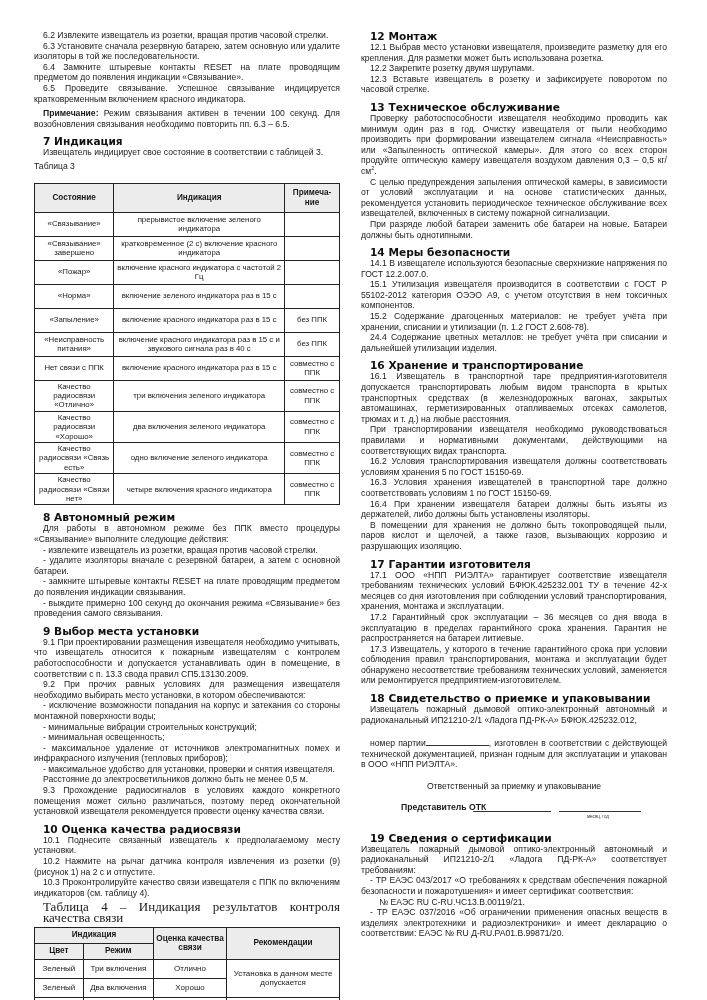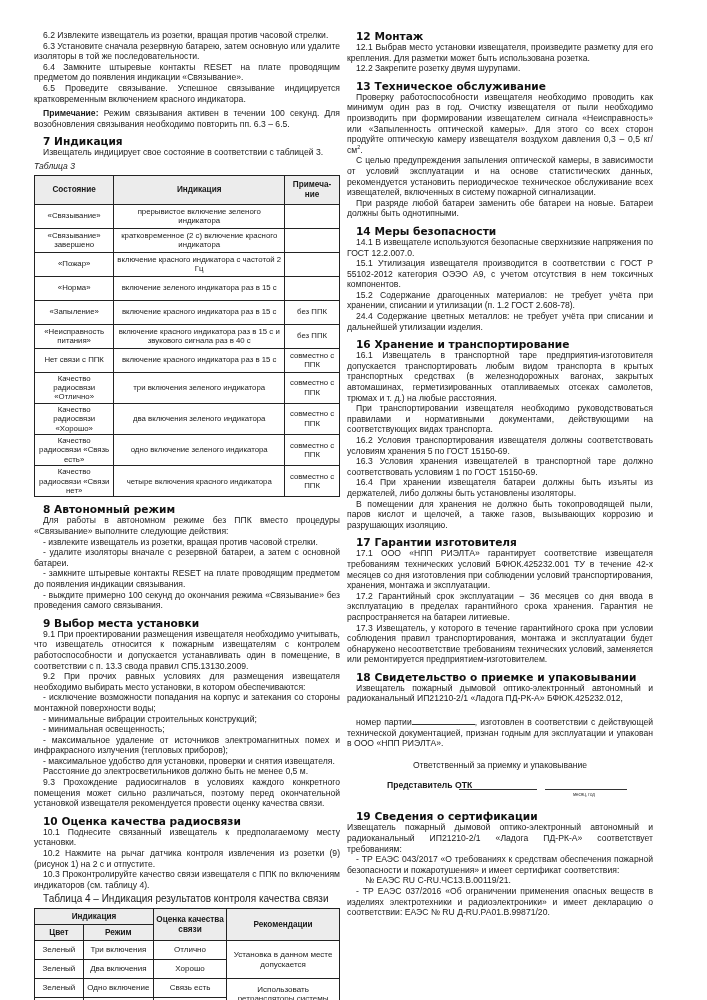--- a/index.html
+++ b/index.html
@@ -3,32 +3,32 @@
 <meta charset="utf-8">
 <style>
   html, body { margin: 0; padding: 0; background: #ffffff; }
   body {
     width: 707px; height: 1000px; position: relative; overflow: hidden;
     font-family: "Liberation Sans", sans-serif; color: #1a1a1a;
     font-size: 8.6px; line-height: 10.6px;
   }
   .col { position: absolute; top: 30px; }
   .col-left { left: 34px; width: 306px; }
-  .col-right { left: 347px; width: 306px; }
+  .col-right { left: 361px; width: 306px; }
   p { margin: 0; text-align: justify; }
   p.ind { text-indent: 9px; }
   p.noind { text-indent: 0; }
   h2 {
     font-family: "DejaVu Sans", sans-serif; font-weight: bold;
     font-size: 10.6px; line-height: 12px; margin: 6px 0 0 9px; color: #111;
   }
   .note { margin-top: 4px; text-indent: 9px; }
   .note b { font-weight: bold; }
-  .caption { margin: 3px 0 3px 0; font-style: italic; }
-  .caption4 { margin: 4px 0 3px 9px; font-size: 10px; }
+  .caption { margin: 3px 0 11px 0; }
+  .caption4 { margin: 4px 0 3px 9px; font-size: 13px; font-family: Liberation Serif, serif; }
   table { border-collapse: collapse; width: 100%; table-layout: fixed; }
   td, th {
     border: 1px solid #222; text-align: center; vertical-align: middle;
     padding: 1px 2px; font-size: 7.8px; line-height: 9.4px;
   }
   th { background: #ececec; font-weight: bold; font-size: 8.2px; }
   table.t3 { border: 1.5px solid #222; }
   table.t3 td { height: 21px; }
   table.t3 th { height: 26px; }
   table.t4 { border: 1.5px solid #222; }
@@ -194,20 +194,21 @@
       </tr>
     </tbody>
   </table>
 
 </div>
 
 <div class="col col-right">
   <h2 style="margin-top:0">12 Монтаж</h2>
   <p class="ind">12.1 Выбрав место установки извещателя, произведите разметку для его крепления. Для разметки может быть использована розетка.</p>
   <p class="ind">12.2 Закрепите розетку двумя шурупами.</p>
+  <p class="ind">12.3 Вставьте извещатель в розетку и зафиксируете поворотом по часовой стрелке.</p>
 
   <h2>13 Техническое обслуживание</h2>
   <p class="ind"><span>Проверку работоспособности извещателя необходимо проводить как минимум один раз в год. Очистку извещателя от пыли необходимо производить при формировании извещателем сигнала «Неисправность» или «Запыленность оптической камеры». Для этого со всех сторон продуйте оптическую камеру извещателя воздухом давления 0,3 – 0,5 кг/см</span><sup>2</sup><span>.</span></p>
   <p class="ind">С целью предупреждения запыления оптической камеры, в зависимости от условий эксплуатации и на основе статистических данных, рекомендуется установить периодическое техническое обслуживание всех извещателей, включенных в систему пожарной сигнализации.</p>
   <p class="ind">При разряде любой батареи заменить обе батареи на новые. Батареи должны быть однотипными.</p>
 
   <h2>14 Меры безопасности</h2>
   <p class="ind">14.1 В извещателе используются безопасные сверхнизкие напряжения по ГОСТ 12.2.007.0.</p>
 
   <p class="ind">15.1 Утилизация извещателя производится в соответствии с ГОСТ Р 55102-2012 категория ОЭЭО А9, с учетом отсутствия в нем токсичных компонентов.</p>

